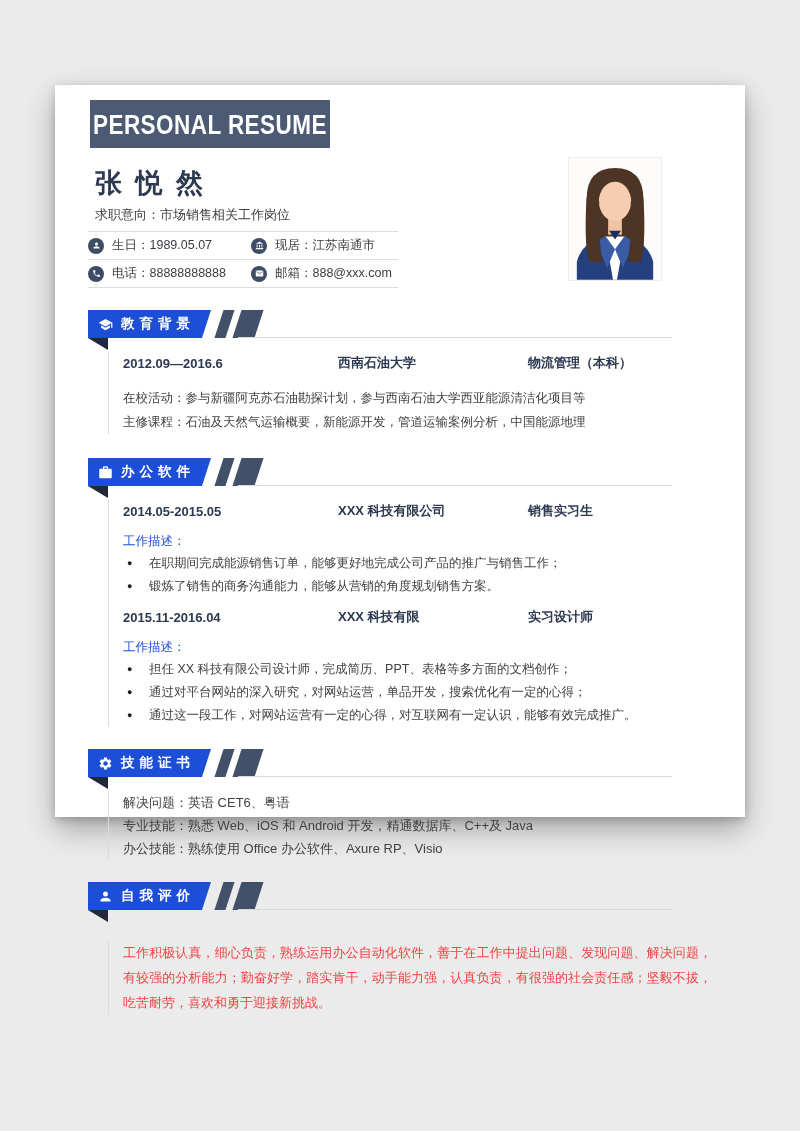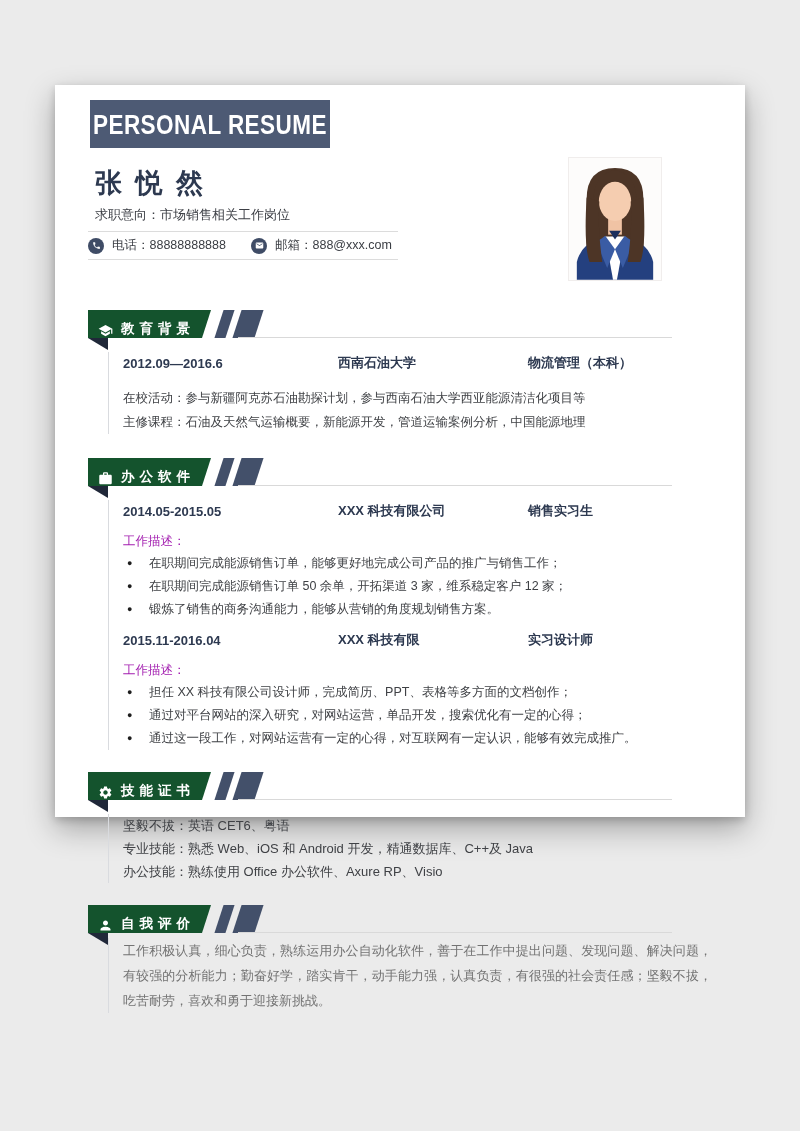--- a/index.html
+++ b/index.html
@@ -47,66 +47,84 @@
   .cicon svg{width:9px;height:9px;fill:#fff;}
   .photo{
     position:absolute;left:513px;top:72px;width:94px;height:124px;
     border:1px solid #f0edec;background:#fdfcfb;box-sizing:border-box;
   }
   .photo svg{display:block;width:100%;height:100%;}
   
   .sections{position:absolute;left:33px;top:225px;width:624px;}
   .sec-header{position:relative;height:28px;white-space:nowrap;}
   .ribbon{
-    display:inline-flex;align-items:flex-end;height:28px;vertical-align:top;
-    background:#14532d;color:#fff;padding:0 16px 0 10px;
+    display:inline-flex;align-items:center;height:28px;vertical-align:top;
+    background:#1d4ed8;color:#fff;padding:0 16px 0 10px;
     clip-path:polygon(0 0,100% 0,calc(100% - 9px) 100%,0 100%);
     font-size:13.5px;font-weight:bold;letter-spacing:5px;
   }
   .ribbon svg{width:15px;height:15px;fill:#fff;margin-right:8px;flex:0 0 15px;}
   .stripe{display:inline-block;vertical-align:top;height:28px;background:#43506a;transform:skewX(-18deg);}
   .stripe.s1{width:11px;margin-left:8px;}
   .stripe.s2{width:22px;margin-left:7px;}
   .fold{
     position:absolute;left:0;top:28px;width:0;height:0;
     border-top:12px solid #202839;border-left:20px solid transparent;
   }
   .hline{position:absolute;left:150px;right:40px;bottom:0;height:1px;background:#d9d9d9;}
   .sec-body{margin-left:20px;border-left:1px solid #d9dbdf;padding-left:14px;}
   .row3{
     display:grid;grid-template-columns:215px 190px auto;align-items:center;
     margin-top:14px;height:22px;
     font-size:13px;font-weight:bold;color:#2d3950;white-space:nowrap;
   }
   .edu-lines{margin-top:12px;font-size:12.5px;color:#3f4145;line-height:24px;}
-  .desc{margin-top:8px;font-size:12.5px;color:#a21caf;line-height:22px;}
+  .desc{margin-top:8px;font-size:12.5px;color:#1d4ed8;line-height:22px;}
   ul.blist{margin:0;padding:0;list-style:none;}
   ul.blist li{
     position:relative;padding-left:26px;font-size:12.5px;color:#3f4145;line-height:23px;
   }
   ul.blist li::before{content:"●";position:absolute;left:4px;top:0;font-size:9px;color:#1d1d1d;}
   .job2 .row3{margin-top:8px;}
   .skills-list{margin-top:14px;font-size:13px;color:#3f4145;line-height:23px;}
-  .eval-text{margin-top:5px;font-size:13px;color:#737373;line-height:25px;text-align:justify;}
+  .eval-text{margin-top:30px;font-size:13px;color:#ef4444;line-height:25px;text-align:justify;}
   .mt22{margin-top:22px;}
   .mt24{margin-top:24px;}
 </style>
 </head>
 <body>
 
 <div class="paper">
 
   <div class="banner">
     <span>PERSONAL RESUME</span>
   </div>
 
   <div class="name">张 悦 然</div>
   <div class="objective">求职意向：市场销售相关工作岗位</div>
 
   <div class="contact">
+    <div class="contact-row">
+      <div class="contact-cell">
+        <span class="cicon">
+          <svg viewBox="0 0 24 24">
+              <path d="M12 12c2.21 0 4-1.79 4-4s-1.79-4-4-4-4 1.79-4 4 1.79 4 4 4zm0 2c-2.67 0-8 1.34-8 4v2h16v-2c0-2.66-5.33-4-8-4z"></path>
+            </svg>
+        </span>
+        <span>生日：1989.05.07</span>
+      </div>
+      <div class="contact-cell">
+        <span class="cicon">
+          <svg viewBox="0 0 16 16">
+              <path d="M8 1 L14.5 5 H1.5 Z M2.8 6 h1.8 v5.5 H2.8 Z M7.1 6 h1.8 v5.5 H7.1 Z M11.4 6 h1.8 v5.5 h-1.8 Z M1.5 12.5 h13 v2 h-13 Z"></path>
+            </svg>
+        </span>
+        <span>现居：江苏南通市</span>
+      </div>
+    </div>
     <div class="contact-row">
       <div class="contact-cell">
         <span class="cicon">
           <svg viewBox="0 0 24 24">
               <path d="M6.62 10.79c1.44 2.83 3.76 5.14 6.59 6.59l2.2-2.2c.27-.27.67-.36 1.02-.24 1.12.37 2.33.57 3.57.57.55 0 1 .45 1 1V20c0 .55-.45 1-1 1-9.39 0-17-7.61-17-17 0-.55.45-1 1-1h3.5c.55 0 1 .45 1 1 0 1.25.2 2.45.57 3.57.11.35.03.74-.25 1.02l-2.2 2.2z"></path>
             </svg>
         </span>
         <span>电话：88888888888</span>
       </div>
       <div class="contact-cell">
@@ -183,21 +201,20 @@
     <div class="sec-body">
       <div class="job">
         <div class="row3">
           <span>2014.05-2015.05</span>
           <span>XXX 科技有限公司</span>
           <span>销售实习生</span>
         </div>
         <div class="desc">工作描述：</div>
         <ul class="blist">
           <li>在职期间完成能源销售订单，能够更好地完成公司产品的推广与销售工作；</li>
-          <li>在职期间完成能源销售订单 50 余单，开拓渠道 3 家，维系稳定客户 12 家；</li>
           <li>锻炼了销售的商务沟通能力，能够从营销的角度规划销售方案。</li>
         </ul>
       </div>
       <div class="job job2">
         <div class="row3">
           <span>2015.11-2016.04</span>
           <span>XXX 科技有限</span>
           <span>实习设计师</span>
         </div>
         <div class="desc">工作描述：</div>
@@ -214,21 +231,21 @@
         <svg viewBox="0 0 24 24">
             <path d="M19.14 12.94c.04-.3.06-.61.06-.94 0-.32-.02-.64-.07-.94l2.03-1.58c.18-.14.23-.41.12-.61l-1.92-3.32c-.12-.22-.37-.29-.59-.22l-2.39.96c-.5-.38-1.03-.7-1.62-.94l-.36-2.54c-.04-.24-.24-.41-.48-.41h-3.84c-.24 0-.43.17-.47.41l-.36 2.54c-.59.24-1.13.57-1.62.94l-2.39-.96c-.22-.08-.47 0-.59.22L2.74 8.87c-.12.21-.08.47.12.61l2.03 1.58c-.05.3-.09.63-.09.94s.02.64.07.94l-2.03 1.58c-.18.14-.23.41-.12.61l1.92 3.32c.12.22.37.29.59.22l2.39-.96c.5.38 1.03.7 1.62.94l.36 2.54c.05.24.24.41.48.41h3.84c.24 0 .44-.17.47-.41l.36-2.54c.59-.24 1.13-.56 1.62-.94l2.39.96c.22.08.47 0 .59-.22l1.92-3.32c.12-.22.07-.47-.12-.61l-2.01-1.58zM12 15.6c-1.98 0-3.6-1.62-3.6-3.6s1.62-3.6 3.6-3.6 3.6 1.62 3.6 3.6-1.62 3.6-3.6 3.6z"></path>
           </svg>
         <span>技能证书</span>
       </span><span class="stripe s1"></span><span class="stripe s2"></span>
       <span class="fold"></span>
       <span class="hline"></span>
     </div>
     <div class="sec-body">
       <div class="skills-list">
-        <div>坚毅不拔：英语 CET6、粤语</div>
+        <div>解决问题：英语 CET6、粤语</div>
         <div>专业技能：熟悉 Web、iOS 和 Android 开发，精通数据库、C++及 Java</div>
         <div>办公技能：熟练使用 Office 办公软件、Axure RP、Visio</div>
       </div>
     </div>
 
     <div class="sec-header mt22">
       <span class="ribbon">
         <svg viewBox="0 0 24 24">
             <path d="M12 12c2.21 0 4-1.79 4-4s-1.79-4-4-4-4 1.79-4 4 1.79 4 4 4zm0 2c-2.67 0-8 1.34-8 4v2h16v-2c0-2.66-5.33-4-8-4z"></path>
           </svg>

